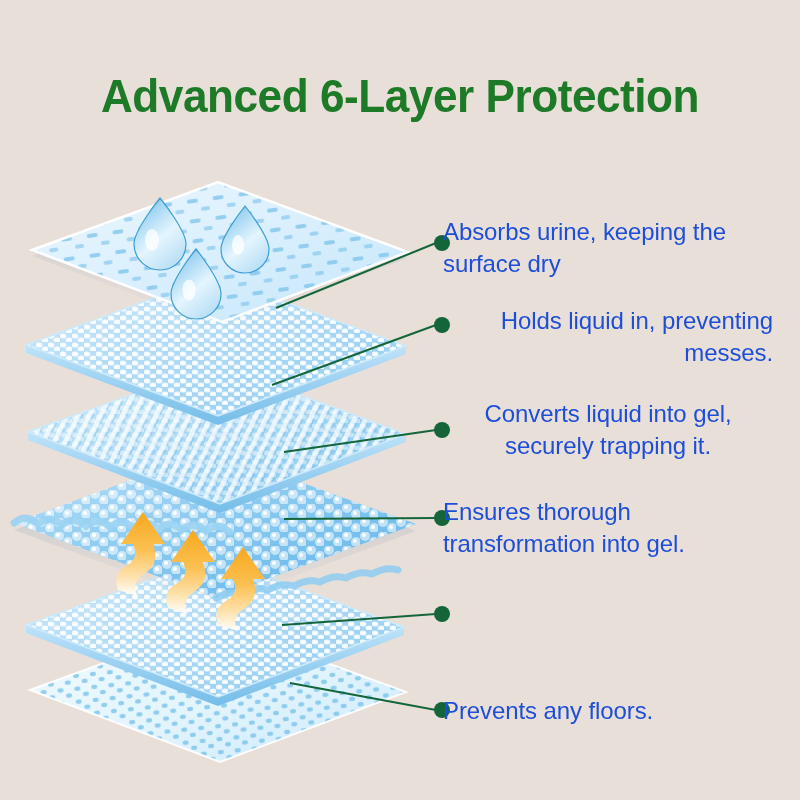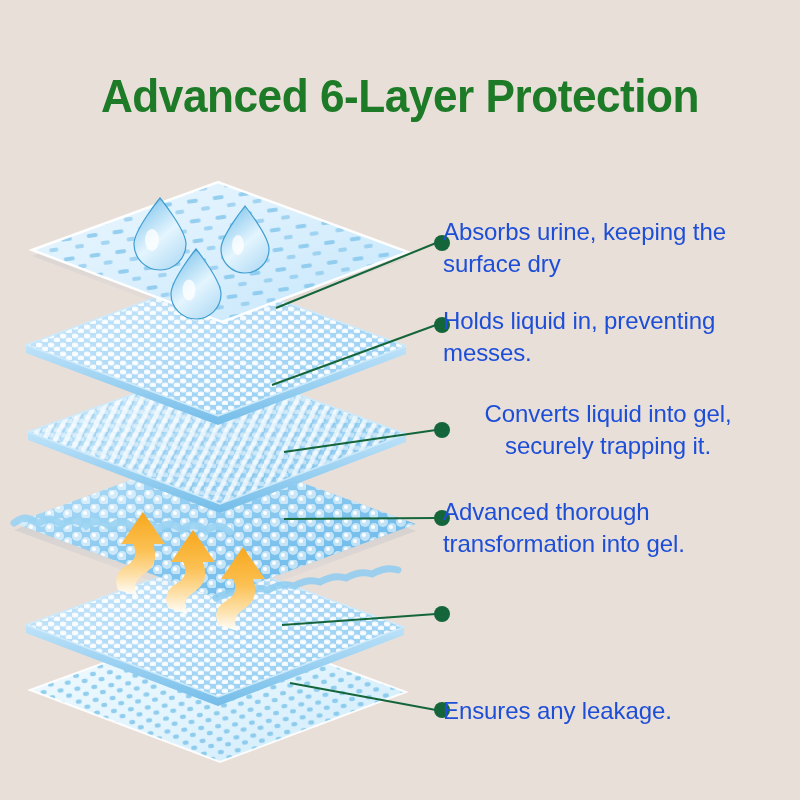--- a/index.html
+++ b/index.html
@@ -60,21 +60,21 @@
     position: absolute;
     left: 443px;
     width: 330px;
     color: #1d4ed8;
     font-size: 24px;
     line-height: 32px;
     font-weight: normal;
     letter-spacing: -0.1px;
   }
   .callout.c0 { top: 216px; }
-  .callout.c1 { top: 305px; }
+  .callout.c1 { top: 305px; text-align: right; }
   .callout.c2 { top: 398px; text-align: center; }
   .callout.c3 { top: 496px; }
   .callout.c4 { top: 592px; }
   .callout.c5 { top: 695px; }
 </style>
 </head>
 <body>
 
 <div id="page">
 
@@ -282,16 +282,16 @@
       <circle cx="442" cy="430" r="8"></circle>
       <circle cx="442" cy="518" r="8"></circle>
       <circle cx="442" cy="614" r="8"></circle>
       <circle cx="442" cy="710" r="8"></circle>
     </g>
   </svg>
 
   <div class="callout c0">Absorbs urine, keeping the surface dry</div>
   <div class="callout c1">Holds liquid in, preventing messes.</div>
   <div class="callout c2">Converts liquid into gel, securely trapping it.</div>
-  <div class="callout c3">Advanced thorough transformation into gel.</div>
-  <div class="callout c5">Ensures any leakage.</div>
+  <div class="callout c3">Ensures thorough transformation into gel.</div>
+  <div class="callout c5">Prevents any floors.</div>
 
 </div>
 
 </body></html>

